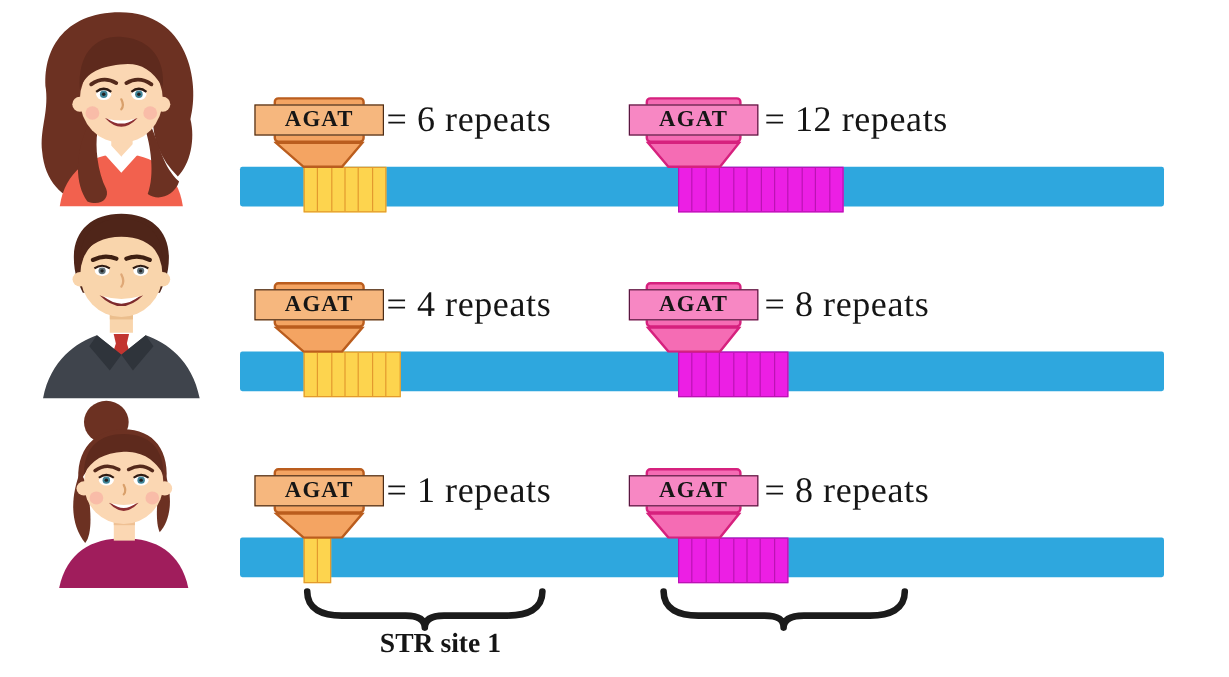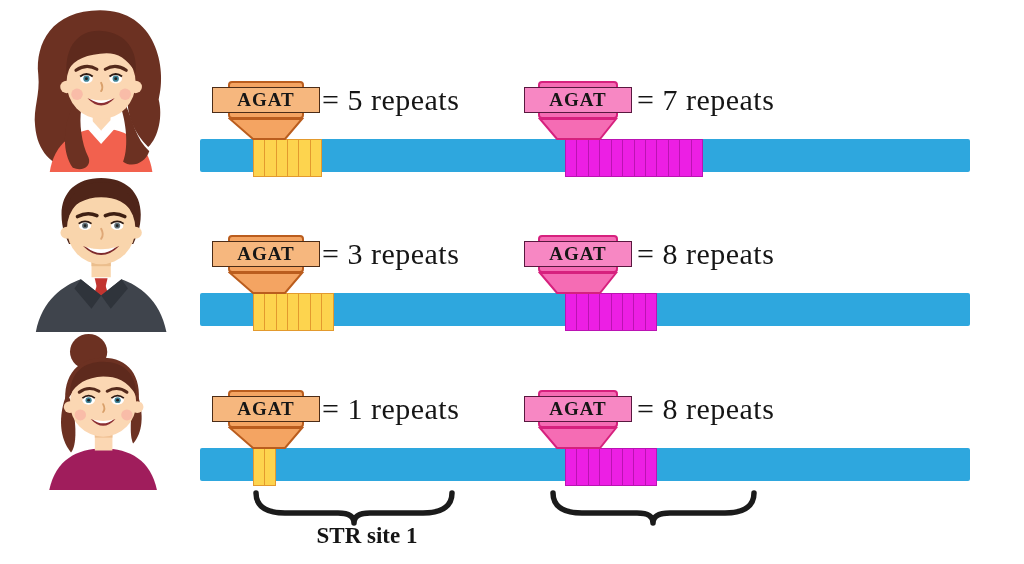--- a/index.html
+++ b/index.html
@@ -177,22 +177,22 @@
       </svg>
     </div>
     <div class="marker site2" style="left:538px;top:81px;">
       <div class="marker-box">
         <span class="marker-seq">AGAT</span>
       </div>
       <svg class="marker-funnel" width="80" height="22">
         <polygon points="2,1 78,1 62,21 19,21" style="fill:var(--site2-marker-fill,#F56CB4);stroke:var(--site2-marker-border,#D6217E);stroke-width:2"></polygon>
       </svg>
     </div>
-    <div class="repeat-count" style="left:322px;top:77px;">= 5 repeats</div>
-    <div class="repeat-count" style="left:637px;top:77px;">= 7 repeats</div>
+    <div class="repeat-count" style="left:322px;top:77px;">= 6 repeats</div>
+    <div class="repeat-count" style="left:637px;top:77px;">= 12 repeats</div>
   </div>
 
   <div>
     <div class="dna-bar" style="top:293px;"></div>
     <div class="repeat-region site1" style="left: 253px; top: 293px; width: 80.5px;">
         <div class="stripe"></div>
         <div class="stripe"></div>
         <div class="stripe"></div>
         <div class="stripe"></div>
         <div class="stripe"></div>
@@ -218,21 +218,21 @@
       </svg>
     </div>
     <div class="marker site2" style="left:538px;top:235px;">
       <div class="marker-box">
         <span class="marker-seq">AGAT</span>
       </div>
       <svg class="marker-funnel" width="80" height="22">
         <polygon points="2,1 78,1 62,21 19,21" style="fill:var(--site2-marker-fill,#F56CB4);stroke:var(--site2-marker-border,#D6217E);stroke-width:2"></polygon>
       </svg>
     </div>
-    <div class="repeat-count" style="left:322px;top:231px;">= 3 repeats</div>
+    <div class="repeat-count" style="left:322px;top:231px;">= 4 repeats</div>
     <div class="repeat-count" style="left:637px;top:231px;">= 8 repeats</div>
   </div>
 
   <div>
     <div class="dna-bar" style="top:448px;"></div>
     <div class="repeat-region site1" style="left: 253px; top: 448px; width: 23px;">
         <div class="stripe"></div>
         <div class="stripe"></div>
       </div>
     <div class="repeat-region site2" style="left: 565px; top: 448px; width: 92px;">

